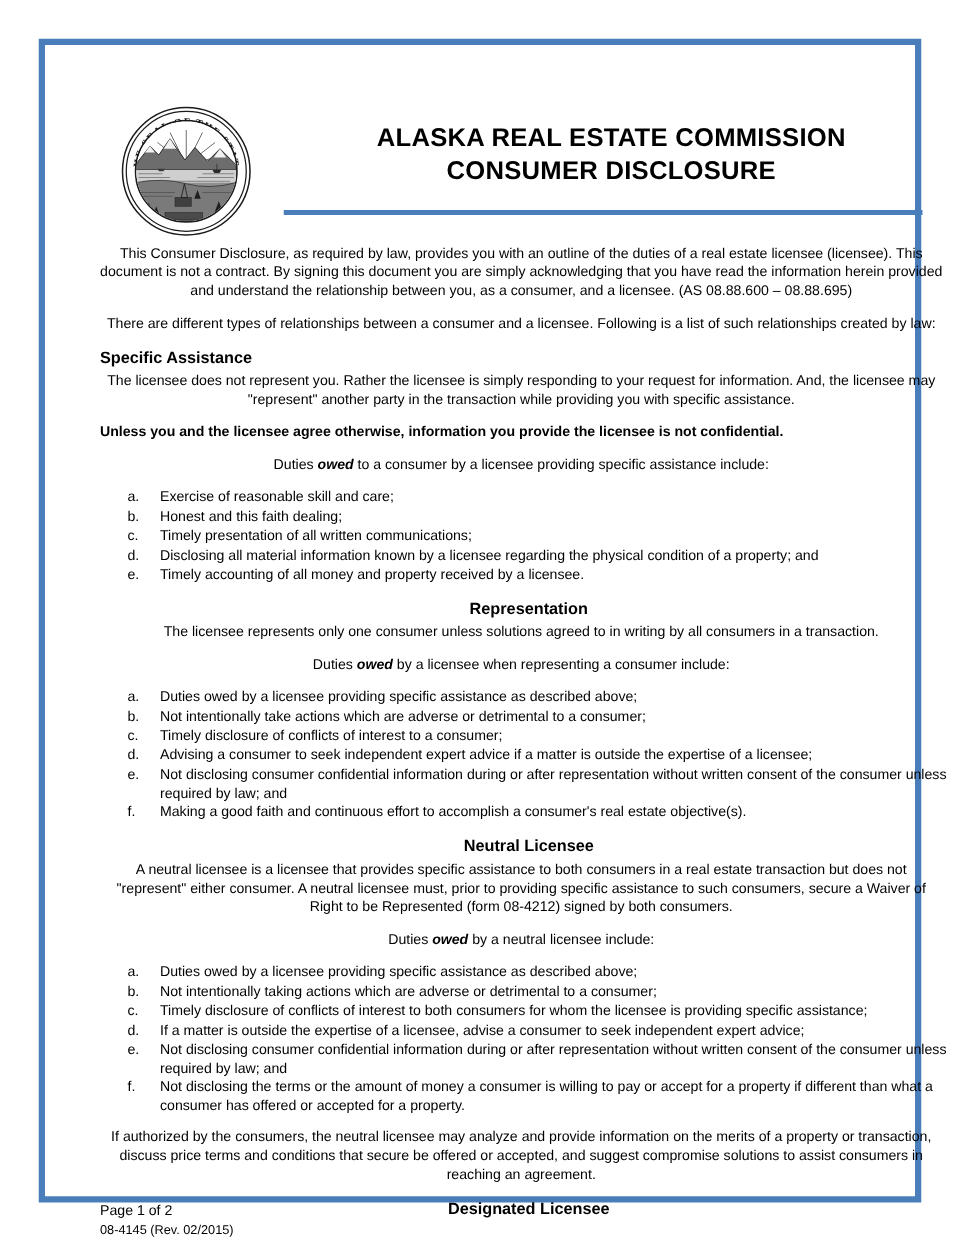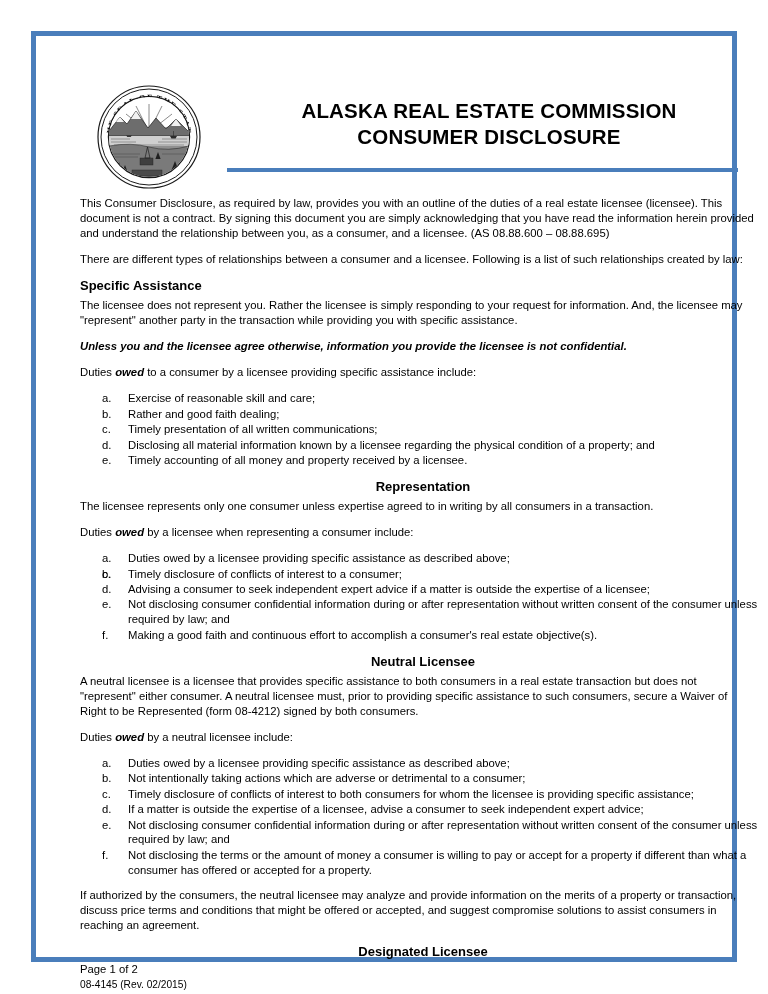--- a/index.html
+++ b/index.html
@@ -85,36 +85,35 @@
   
   .body-content {
     position: relative;
     padding-top: 3px;
   }
 
   p.para {
     margin: 0 12px 11px 0;
     font-size: 11.3px;
     line-height: 1.33;
-    text-align: left;
+    text-align: center;
   }
 
   h2.section-heading {
     margin: 8px 0 4px 0;
     font-size: 13px;
     font-weight: bold;
     line-height: 1.25;
   }
   h2.section-heading.gap-top { margin-top: 11px; text-align: center; }
 
   p.emphasis {
     margin: 0 0 11px 0;
     font-size: 11.3px;
     font-weight: bold;
-    font-style: italic;
     line-height: 1.33;
   }
 
   ol.alpha-list {
     margin: 0 0 10px 0;
     padding: 0;
     list-style: none;
     font-size: 11.3px;
     line-height: 1.32;
   }
@@ -253,50 +252,50 @@
 
         <p class="para">This Consumer Disclosure, as required by law, provides you with an outline of the duties of a real estate licensee (licensee). This document is not a contract. By signing this document you are simply acknowledging that you have read the information herein provided and understand the relationship between you, as a consumer, and a licensee. (AS 08.88.600 – 08.88.695)</p>
         <p class="para">There are different types of relationships between a consumer and a licensee. Following is a list of such relationships created by law:</p>
 
         <h2 class="section-heading">Specific Assistance</h2>
         <p class="para">The licensee does not represent you. Rather the licensee is simply responding to your request for information.  And, the licensee may "represent" another party in the transaction while providing you with specific assistance.</p>
         <p class="emphasis">Unless you and the licensee agree otherwise, information you provide the licensee  is not confidential.</p>
         <p class="para"><span>Duties </span><b class="owed">owed</b><span> to a consumer by a licensee providing specific assistance include:</span></p>
         <ol class="alpha-list">
           <li><span class="marker">a.</span><span>Exercise of reasonable skill and care;</span></li>
-          <li><span class="marker">b.</span><span>Rather and good faith dealing;</span></li>
+          <li><span class="marker">b.</span><span>Honest and this faith dealing;</span></li>
           <li><span class="marker">c.</span><span>Timely presentation of all written communications;</span></li>
           <li><span class="marker">d.</span><span>Disclosing all material information known by a licensee regarding the physical condition of a property; and</span></li>
           <li><span class="marker">e.</span><span>Timely accounting of all money and property received by a licensee.</span></li>
         </ol>
 
         <h2 class="section-heading gap-top">Representation</h2>
-        <p class="para">The licensee represents only one consumer unless expertise agreed to in writing by all consumers in a transaction.</p>
+        <p class="para">The licensee represents only one consumer unless solutions agreed to in writing by all consumers in a transaction.</p>
         <p class="para"><span>Duties </span><b class="owed">owed</b><span> by a licensee when representing a consumer include:</span></p>
         <ol class="alpha-list">
           <li><span class="marker">a.</span><span>Duties owed by a licensee providing specific assistance as described above;</span></li>
-          <li><span class="marker">b.</span></li>
+          <li><span class="marker">b.</span><span>Not intentionally take actions which are adverse or detrimental to a consumer;</span></li>
           <li><span class="marker">c.</span><span>Timely disclosure of conflicts of interest to a consumer;</span></li>
           <li><span class="marker">d.</span><span>Advising a consumer to seek independent expert advice if a matter is outside the expertise of a licensee;</span></li>
           <li><span class="marker">e.</span><span>Not disclosing consumer confidential information during or after representation without written consent of the consumer unless required by law; and</span></li>
           <li><span class="marker">f.</span><span>Making a good faith and continuous effort to accomplish a consumer's real estate objective(s).</span></li>
         </ol>
 
         <h2 class="section-heading gap-top">Neutral Licensee</h2>
         <p class="para">A neutral licensee is a licensee that provides specific assistance to both consumers in a real estate transaction but does not "represent" either consumer. A neutral licensee must, prior to providing specific assistance to such consumers, secure a Waiver of Right to be Represented (form 08-4212) signed by both consumers.</p>
         <p class="para"><span>Duties </span><b class="owed">owed</b><span> by a neutral licensee include:</span></p>
         <ol class="alpha-list">
           <li><span class="marker">a.</span><span>Duties owed by a licensee providing specific assistance as described above;</span></li>
           <li><span class="marker">b.</span><span>Not intentionally taking actions which are adverse or detrimental to a consumer;</span></li>
           <li><span class="marker">c.</span><span>Timely disclosure of conflicts of interest to both consumers for whom the licensee is providing specific assistance;</span></li>
           <li><span class="marker">d.</span><span>If a matter is outside the expertise of a licensee, advise a consumer to seek independent expert advice;</span></li>
           <li><span class="marker">e.</span><span>Not disclosing consumer confidential information during or after representation without written consent of the consumer unless required by law; and</span></li>
           <li><span class="marker">f.</span><span>Not disclosing the terms or the amount of money a consumer is willing to pay or accept for a property if different than what a consumer has offered or accepted for a property.</span></li>
         </ol>
-        <p class="para">If authorized by the consumers, the neutral licensee may analyze and provide information on the merits of a property or transaction, discuss price terms and conditions that might be offered or accepted, and suggest compromise solutions to assist consumers in reaching an agreement.</p>
+        <p class="para">If authorized by the consumers, the neutral licensee may analyze and provide information on the merits of a property or transaction, discuss price terms and conditions that secure be offered or accepted, and suggest compromise solutions to assist consumers in reaching an agreement.</p>
 
         <h2 class="section-heading gap-top">Designated Licensee</h2>
 
       </div>
     </div>
 
     <div class="doc-footer">
       <span class="footer-center">Page 1 of 2</span>
       <span class="footer-left">08-4145 (Rev. 02/2015)</span>
     </div>

